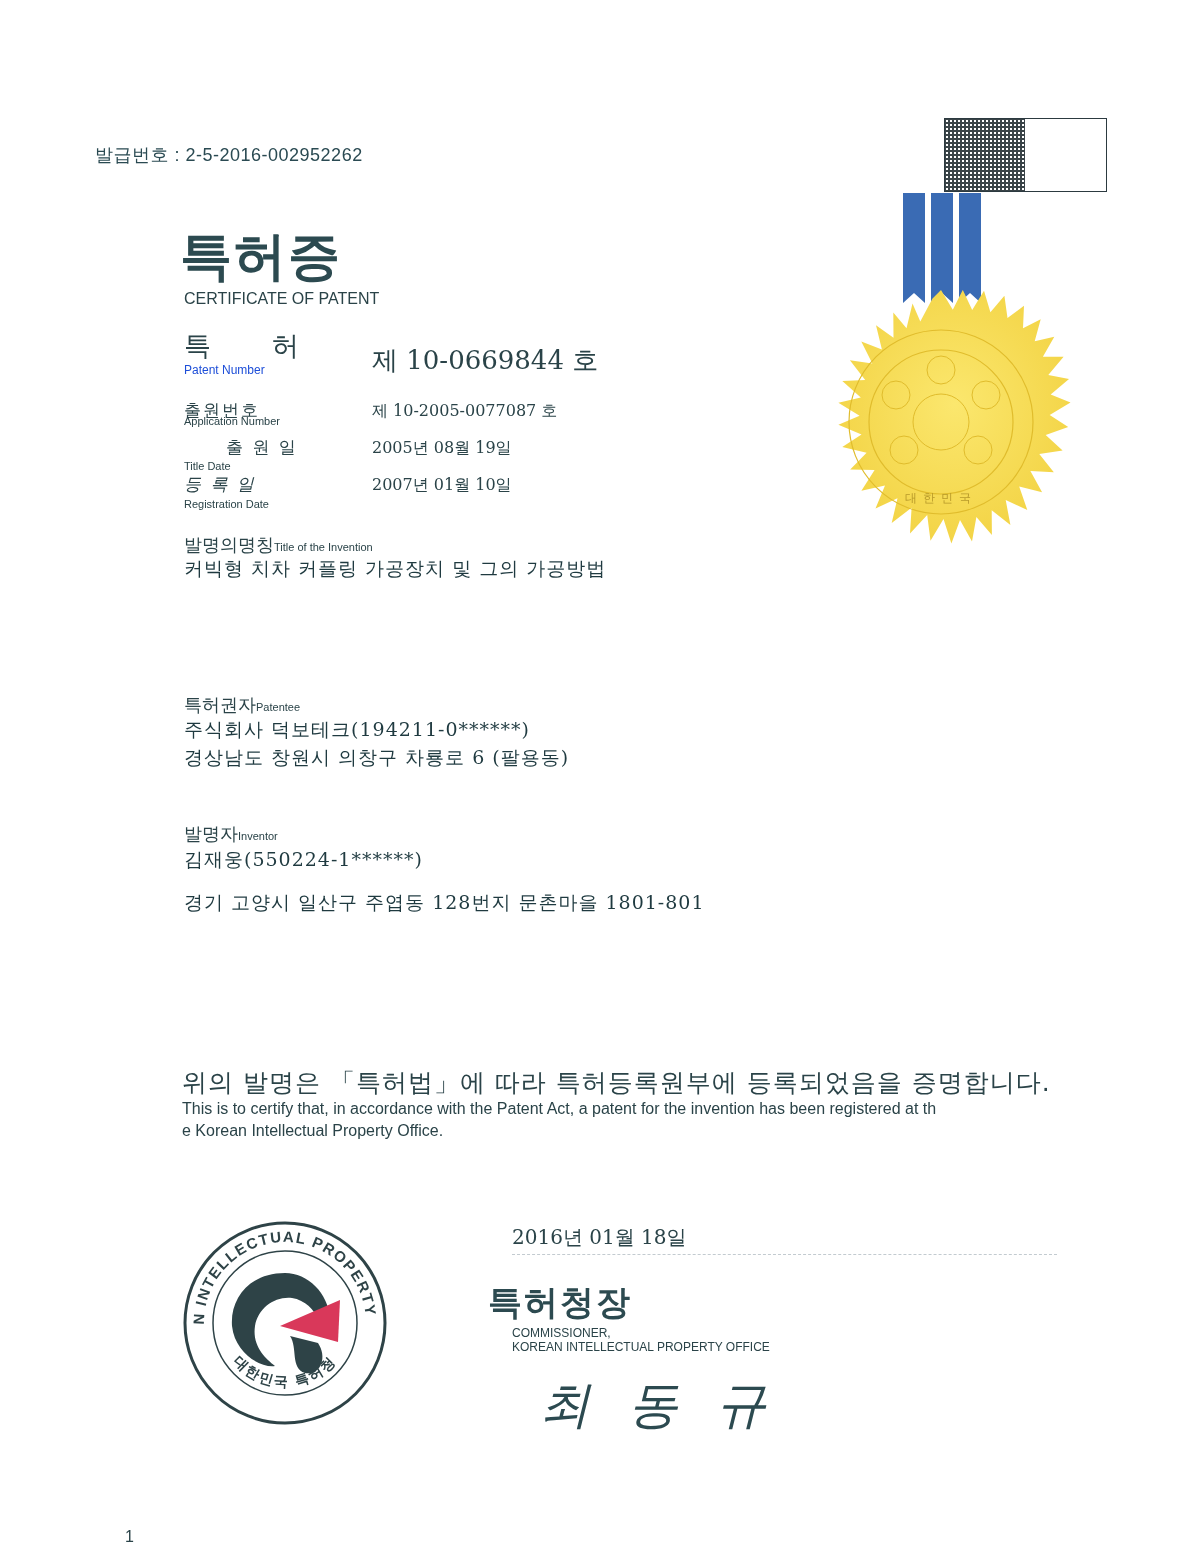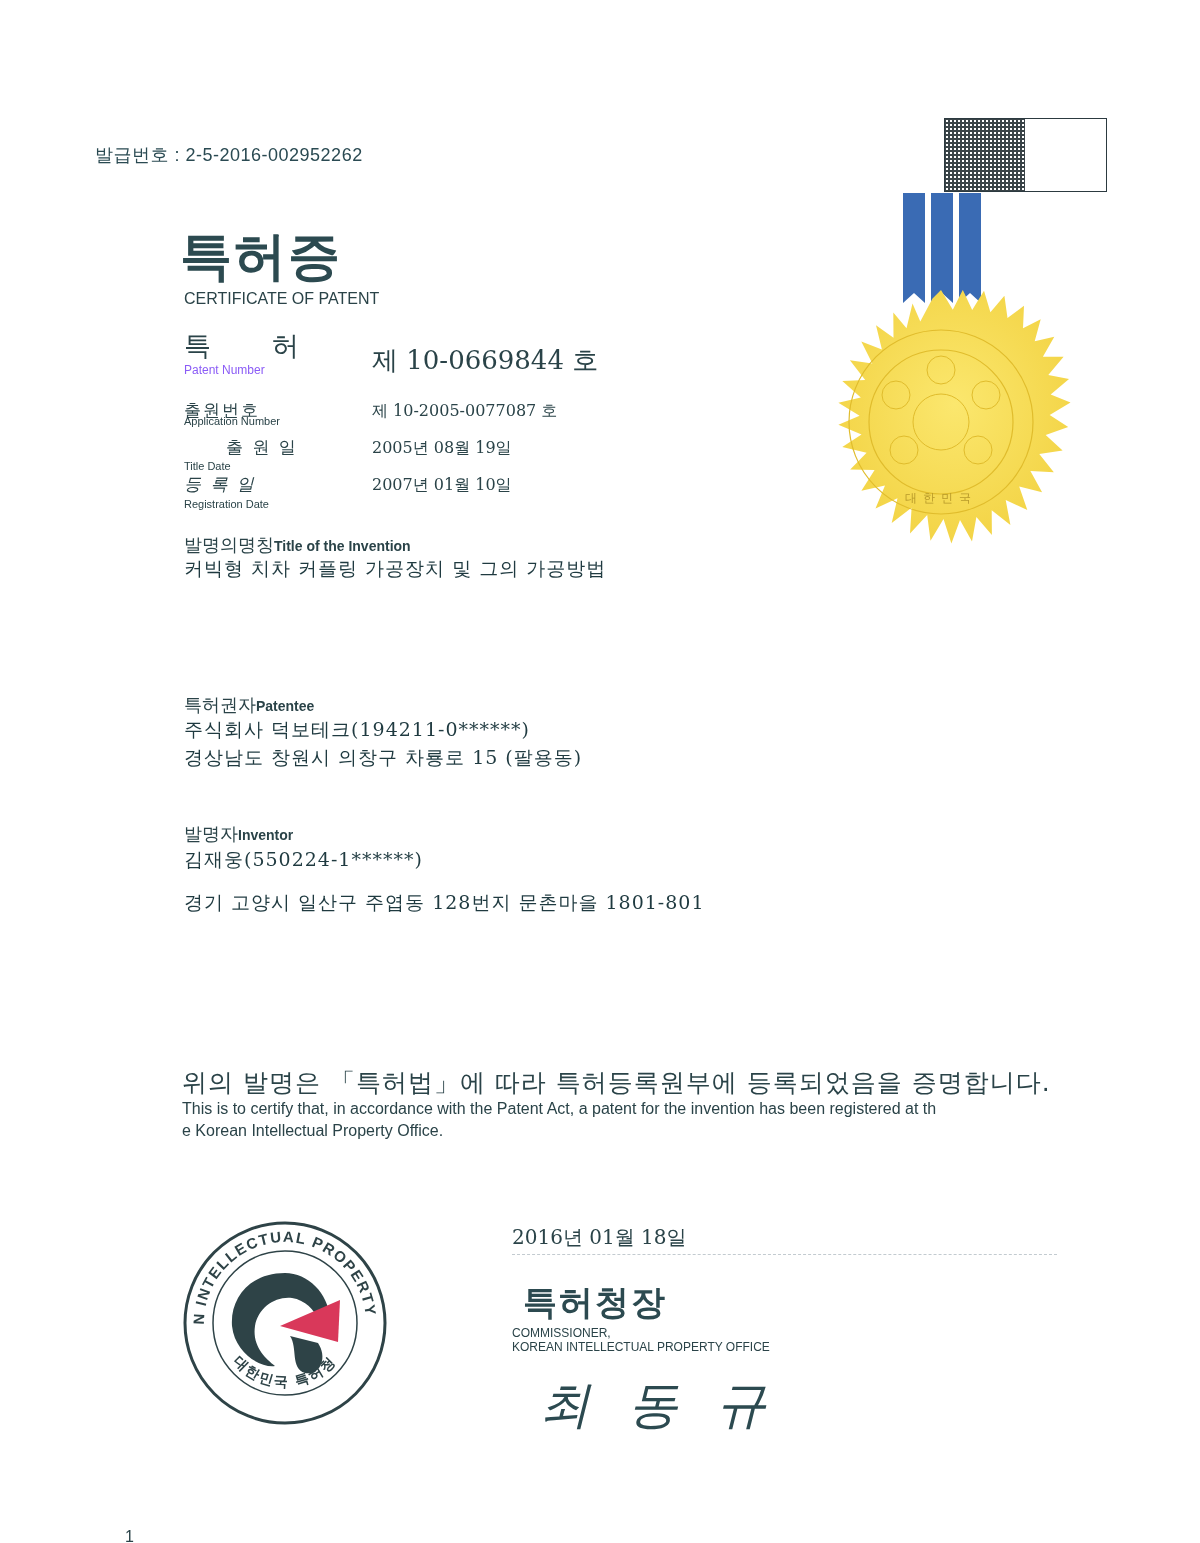--- a/index.html
+++ b/index.html
@@ -6,33 +6,33 @@
   body { width:1200px; height:1543px; background:#ffffff; position:relative; overflow:hidden;
          font-family:"DejaVu Sans", sans-serif; color:#1f3b42; }
   .abs { position:absolute; white-space:nowrap; }
   .sans { font-family:"Liberation Sans", sans-serif; }
   .serif { font-family:"DejaVu Serif", serif; }
   #issue { left:95px; top:143px; font-size:18px; color:#2a4a52; letter-spacing:0.5px; }
   #title-ko { left:180px; top:222px; font-size:52px; font-weight:bold; color:#2c4a50; letter-spacing:2px; }
   #title-en { left:184px; top:290px; font-size:16px; color:#2a4348; }
   .pn-label { top:328px; font-size:27px; color:#2a4348; }
   #pn-value { left:372px; top:343px; font-size:26px; color:#2a4348; }
-  #pn-en { left:184px; top:363px; font-size:12px; color:#8b5cf6; }
+  #pn-en { left:184px; top:363px; font-size:12px; color:#1d4ed8; }
   .row-ko { left:184px; font-size:17px; color:#2a4348; letter-spacing:2px; }
   .row-en { left:184px; font-size:11px; color:#2a4348; }
   .row-val { left:372px; font-size:16px; color:#2a4348; }
   .section-label { left:184px; font-size:18px; color:#2a4348; }
-  .section-label .en { font-family:"Liberation Sans", sans-serif; font-size:14px;font-weight:bold; }
+  .section-label .en { font-family:"Liberation Sans", sans-serif; font-size:11px; }
   .body-line { left:184px; font-size:19px; color:#1f3a40; letter-spacing:1px; }
   #cert-ko { left:182px; top:1066px; font-size:25px; color:#2a4348; letter-spacing:1px; }
   #cert-en1 { left:182px; top:1100px; font-size:16px; color:#2a4348; }
   #cert-en2 { left:182px; top:1122px; font-size:16px; color:#2a4348; }
   #issue-date { left:512px; top:1224px; font-size:20px; color:#2a4348; }
   #date-line { left:512px; top:1254px; width:545px; height:0; border-top:1px dashed #c3cbd0; }
-  #commissioner-ko { left:523px; top:1280px; font-size:34px; font-weight:bold; color:#2c4a50; letter-spacing:2px; }
+  #commissioner-ko { left:488px; top:1280px; font-size:34px; font-weight:bold; color:#2c4a50; letter-spacing:2px; }
   #commissioner-en1 { left:512px; top:1326px; font-size:12px; color:#2a4348; }
   #commissioner-en2 { left:512px; top:1340px; font-size:12px; color:#2a4348; }
   #signature { left:540px; top:1372px; font-size:50px; color:#2c4a50; letter-spacing:38px; font-family:"DejaVu Serif", serif; font-style:italic; }
   #page-num { left:125px; top:1528px; font-size:16px; color:#2a4348; }
   #barcode-box { left:944px; top:118px; width:163px; height:74px; border:1.5px solid #2c3a40; box-sizing:border-box; }
   #barcode-dots { position:absolute; left:0; top:0; width:80px; height:100%;
      background-color:#3a4448;
      background-image: radial-gradient(circle, #ffffff 0.9px, transparent 1.1px);
      background-size:4px 4px; }
   #ribbons { left:903px; top:193px; width:80px; height:120px; }
@@ -66,21 +66,21 @@
 
 <div class="abs serif section-label" style="top:533px;">
   <span>발명의명칭</span><span class="en">Title of the Invention</span>
 </div>
 <div class="abs serif body-line" style="top:556px;">커빅형 치차 커플링 가공장치 및 그의 가공방법</div>
 
 <div class="abs serif section-label" style="top:693px;">
   <span>특허권자</span><span class="en">Patentee</span>
 </div>
 <div class="abs serif body-line" style="top:717px;">주식회사 덕보테크(194211-0******)</div>
-<div class="abs serif body-line" style="top:745px;">경상남도 창원시 의창구 차룡로 15 (팔용동)</div>
+<div class="abs serif body-line" style="top:745px;">경상남도 창원시 의창구 차룡로 6 (팔용동)</div>
 
 <div class="abs serif section-label" style="top:822px;">
   <span>발명자</span><span class="en">Inventor</span>
 </div>
 <div class="abs serif body-line" style="top:847px;">김재웅(550224-1******)</div>
 <div class="abs serif body-line" style="top:876px;margin-top:14px;">경기 고양시 일산구 주엽동 128번지 문촌마을 1801-801</div>
 
 <div class="abs" id="cert-ko">위의 발명은 「특허법」에 따라 특허등록원부에 등록되었음을 증명합니다.</div>
 <div class="abs sans" id="cert-en1">This is to certify that, in accordance with the Patent Act, a patent for the invention has been registered at th</div>
 <div class="abs sans" id="cert-en2">e Korean Intellectual Property Office.</div>

